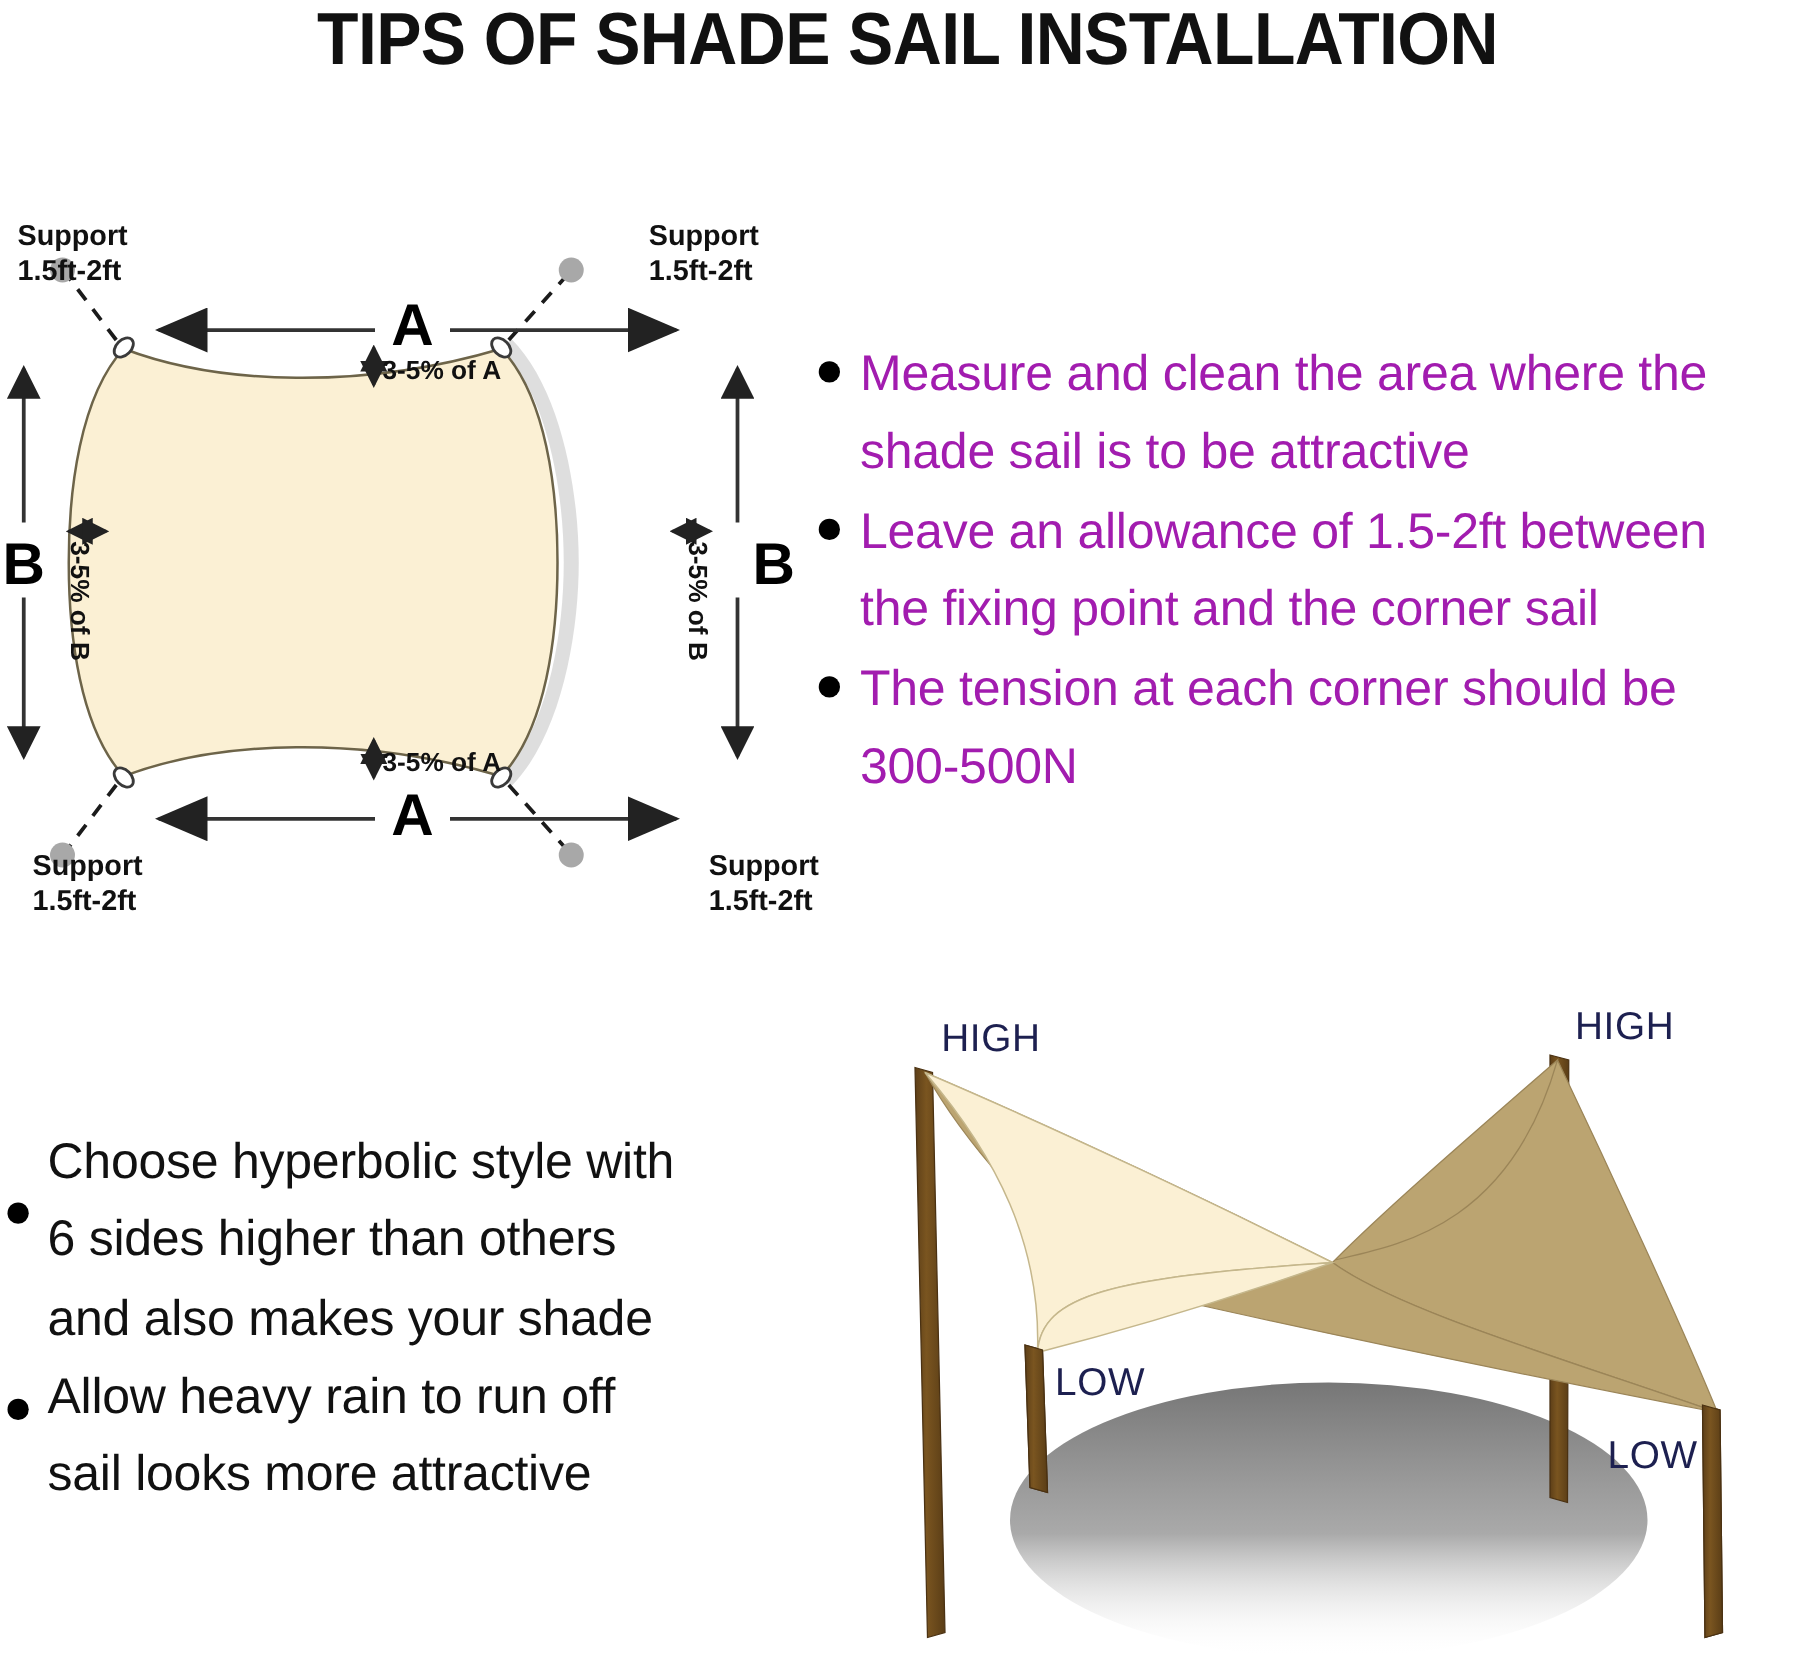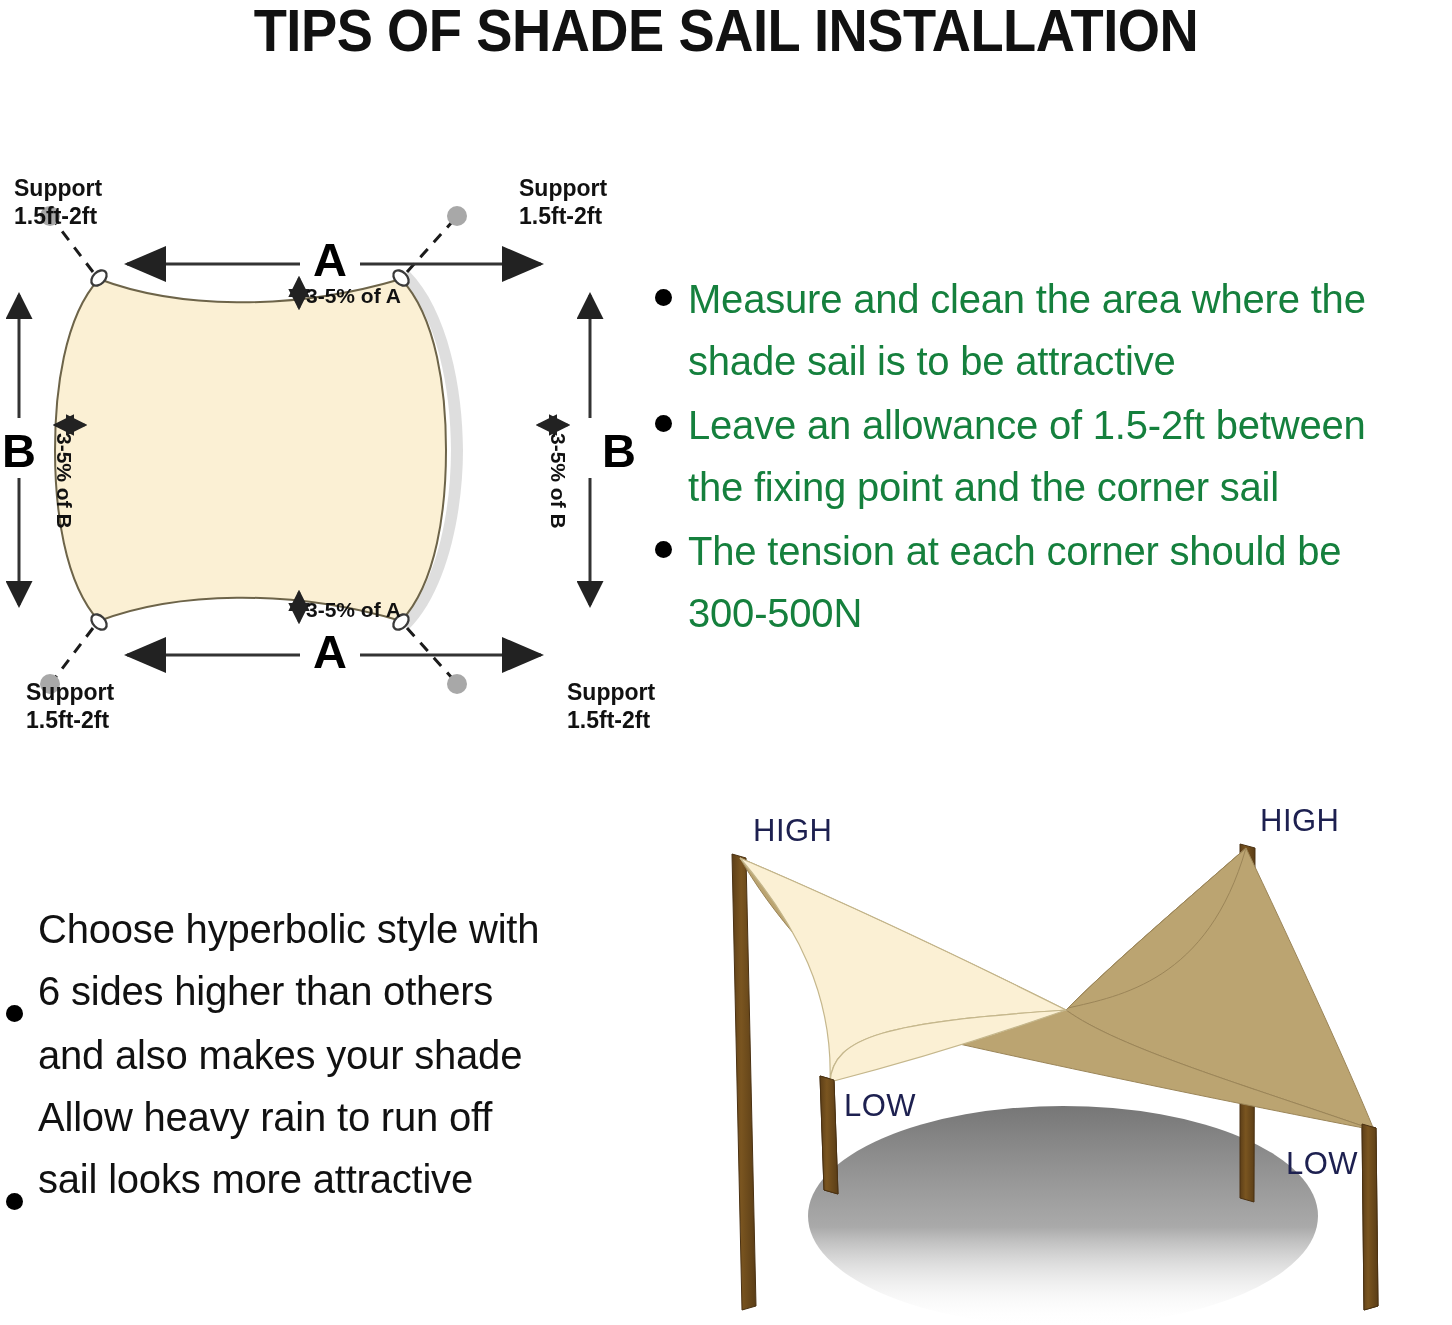--- a/index.html
+++ b/index.html
@@ -59,35 +59,35 @@
     width: 17px;
     height: 17px;
     border-radius: 50%;
     background: #000;
     margin-top: 21px;
     margin-right: 16px;
   }
   #tips-top .btext {
     font-size: 40px;
     line-height: 62px;
-    color: #15803d;
+    color: #a21caf;
     font-family: "Liberation Sans", sans-serif;
     letter-spacing: -0.2px;
   }
 
   
   #tips-bottom {
     position: absolute;
     left: 6px;
     top: 898px;
     width: 630px;
   }
   #tips-bottom .bullet-row {
     display: flex;
-    align-items: flex-end;
+    align-items: center;
     margin-bottom: 2px;
   }
   #tips-bottom .dot {
     flex: none;
     width: 17px;
     height: 17px;
     border-radius: 50%;
     background: #000;
     margin-top: 21px;
     margin-right: 15px;

